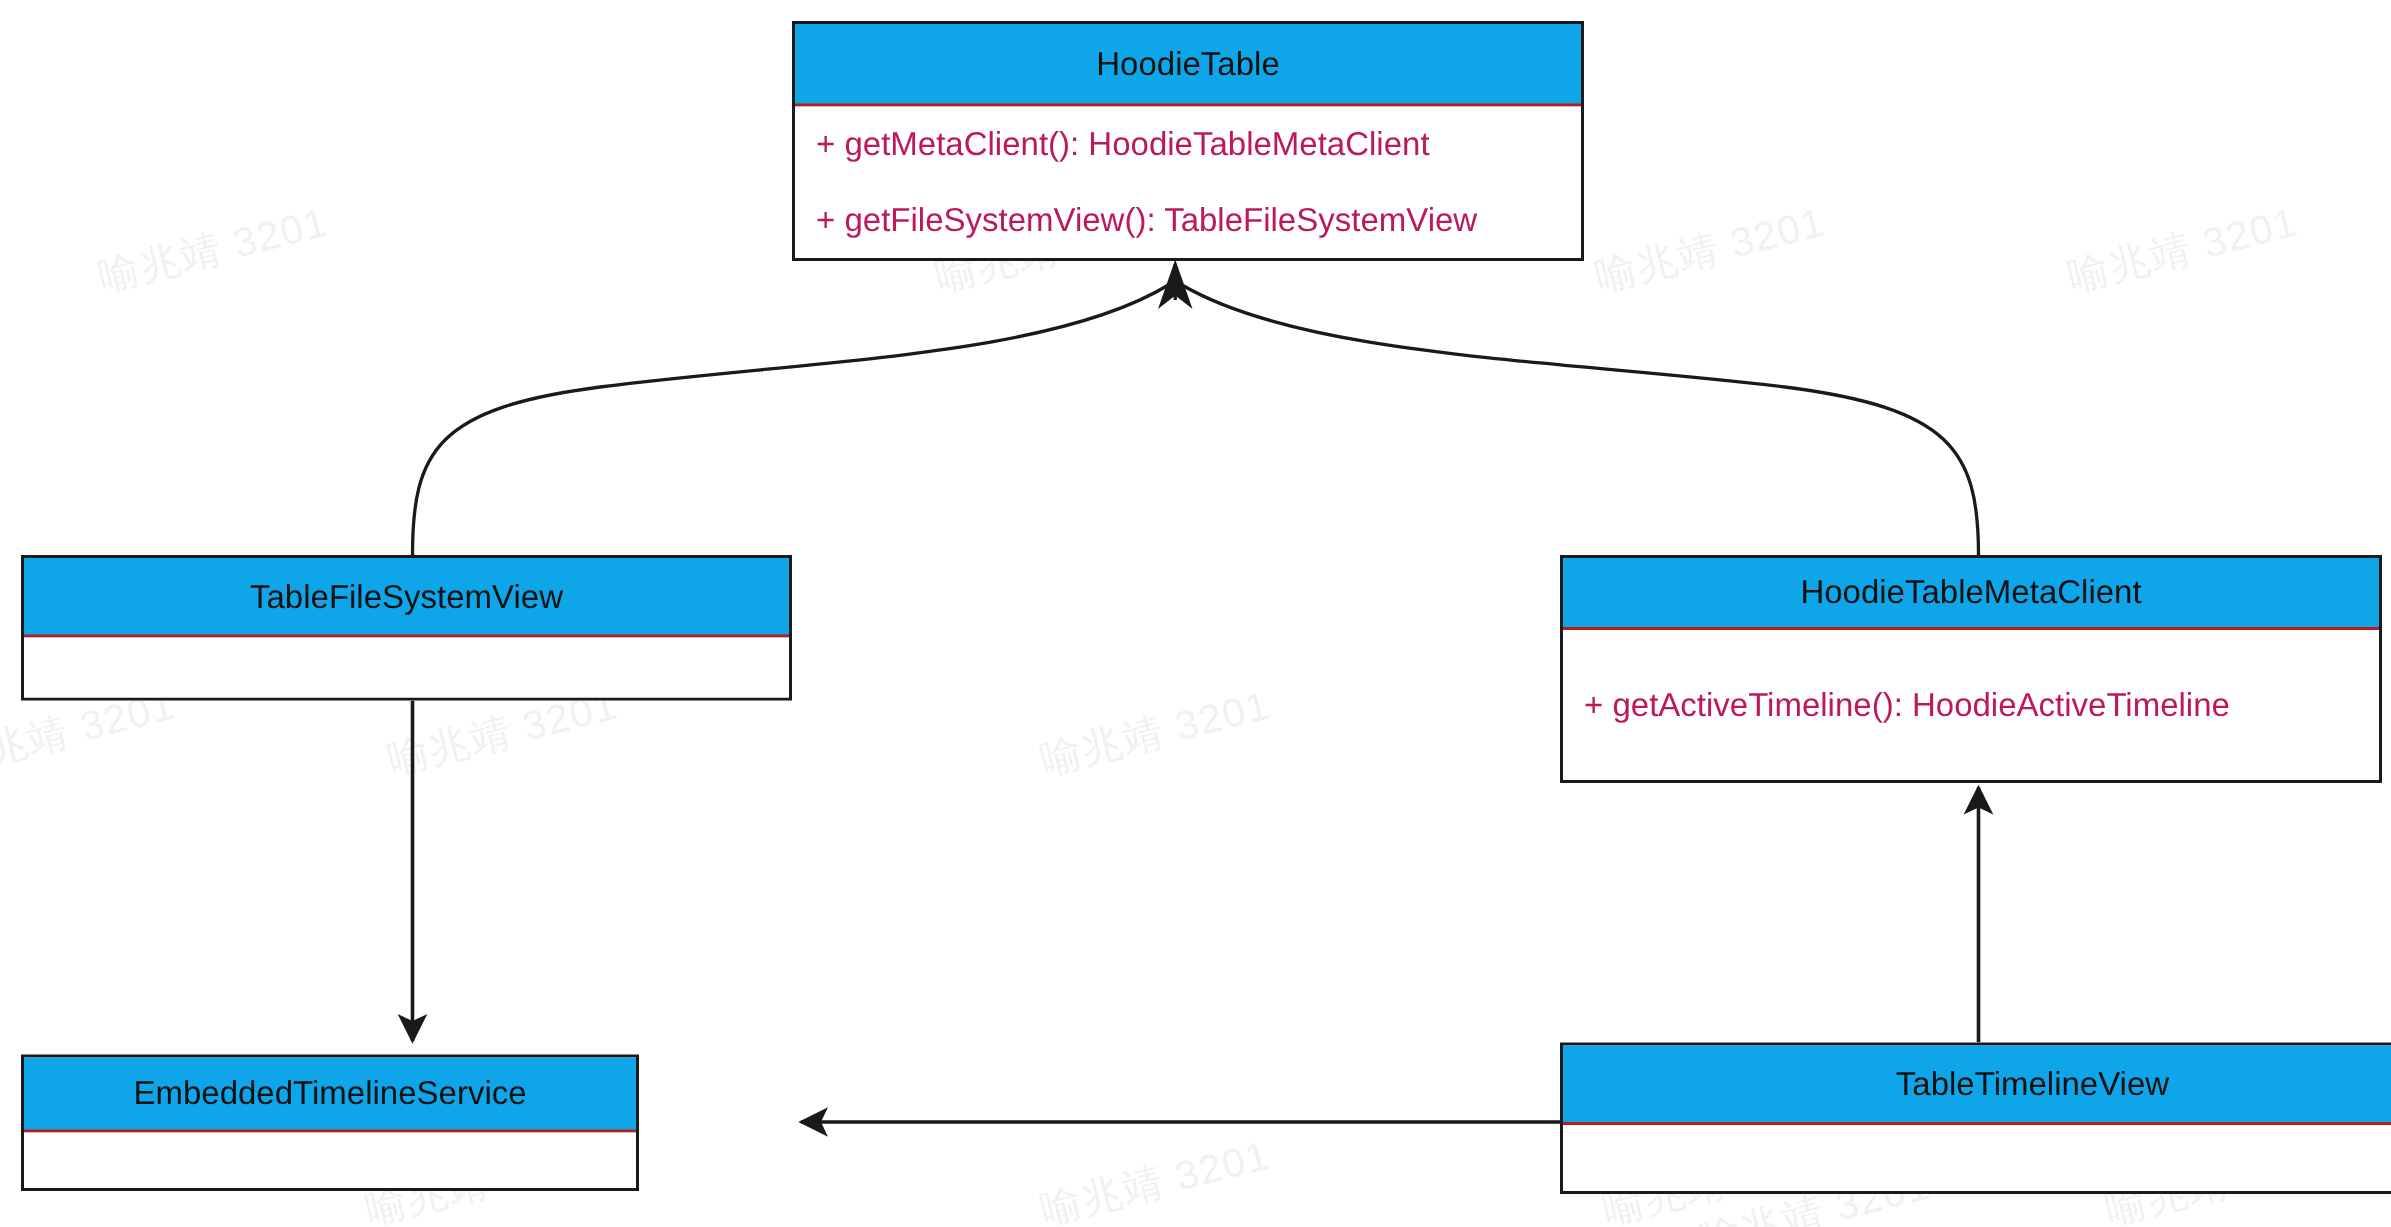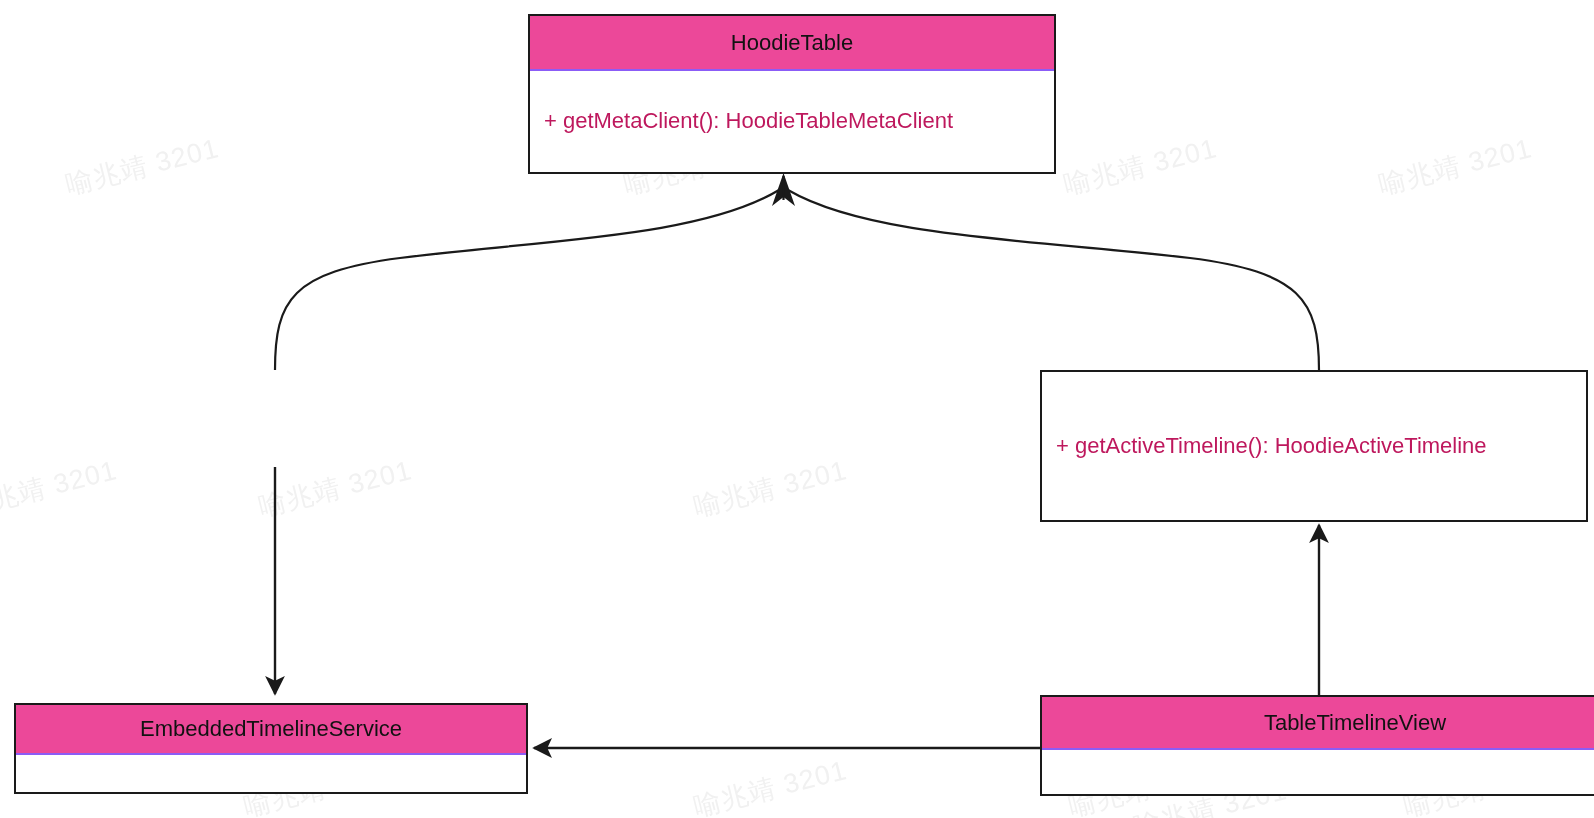--- a/index.html
+++ b/index.html
@@ -53,22 +53,22 @@
     display: flex;
     flex-direction: column;
   }
   .uml-header {
     box-sizing: border-box;
     display: flex;
     align-items: center;
     justify-content: center;
     font-size: 22px;
     color: #121212;
-    border-bottom: 2px solid #8b5cf6;
-    background: #ec4899;
+    border-bottom: 2px solid #b91c1c;
+    background: #0ea5e9;
   }
   .uml-body {
     box-sizing: border-box;
     flex: 1 1 auto;
     display: flex;
     flex-direction: column;
     justify-content: space-around;
     padding: 0;
     background: #ffffff;
   }
@@ -121,31 +121,37 @@
 
     <line x1="1319" y1="695" x2="1319" y2="525" stroke="#1a1a1a" stroke-width="2.4" marker-end="url(#solid-arrow)"></line>
 
     <line x1="1040" y1="748" x2="534" y2="748" stroke="#1a1a1a" stroke-width="2.4" marker-end="url(#solid-arrow)"></line>
   </svg>
 
   <div class="uml-class" style="left:528px; top:14px; width:528px; height:160px;">
     <div class="uml-header" style="height:55px;">HoodieTable</div>
     <div class="uml-body">
       <div class="uml-member">+ getMetaClient(): HoodieTableMetaClient</div>
+      <div class="uml-member">+ getFileSystemView(): TableFileSystemView</div>
     </div>
   </div>
 
+  <div class="uml-class" style="left:14px; top:370px; width:514px; height:97px;">
+    <div class="uml-header" style="height:53px;">TableFileSystemView</div>
+    <div class="uml-body empty"></div>
+  </div>
 
   <div class="uml-class" style="left:1040px; top:370px; width:548px; height:152px;">
+    <div class="uml-header" style="height:48px;">HoodieTableMetaClient</div>
     <div class="uml-body">
       <div class="uml-member">+ getActiveTimeline(): HoodieActiveTimeline</div>
     </div>
   </div>
 
-  <div class="uml-class" style="left:14px; top:703px; width:514px; height:91px;">
+  <div class="uml-class" style="left:14px; top:703px; width:412px; height:91px;">
     <div class="uml-header" style="height:50px;">EmbeddedTimelineService</div>
     <div class="uml-body empty"></div>
   </div>
 
   <div class="uml-class" style="left:1040px; top:695px; width:630px; height:101px;">
     <div class="uml-header" style="height:53px;">TableTimelineView</div>
     <div class="uml-body empty"></div>
   </div>
 
 </div>

